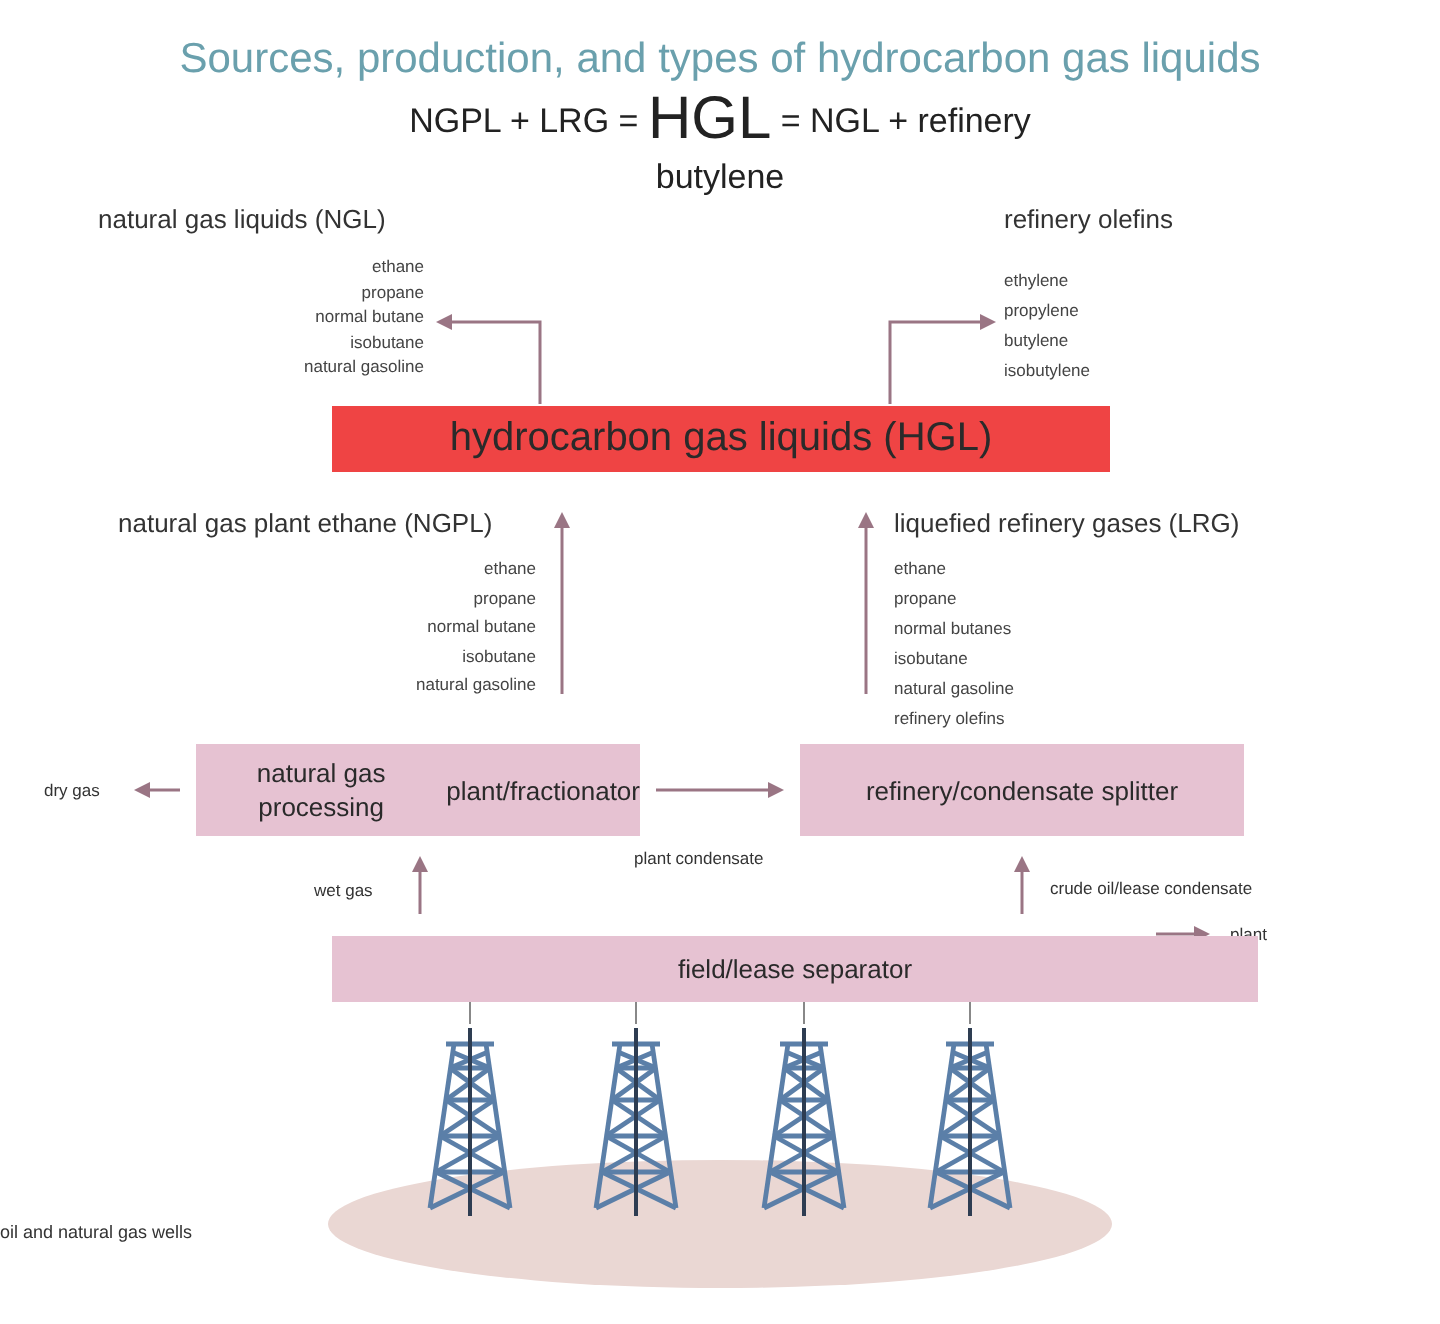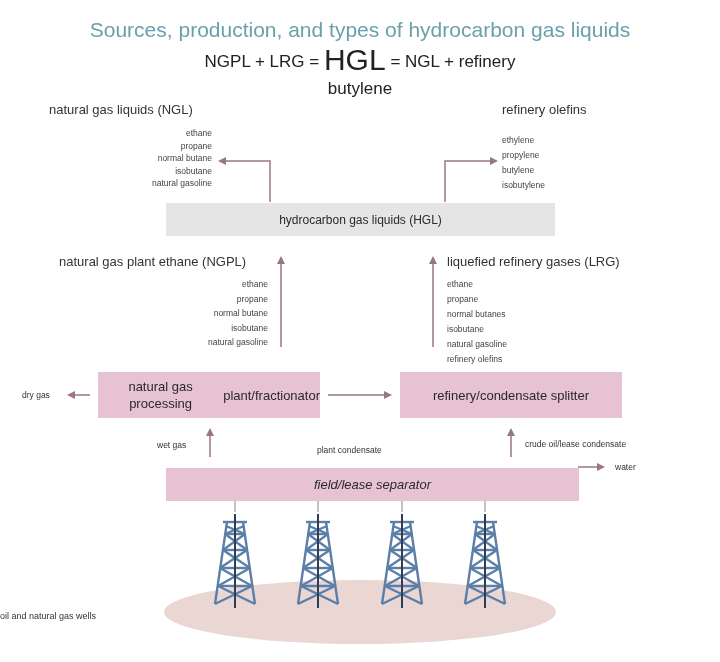--- a/index.html
+++ b/index.html
@@ -7,21 +7,21 @@
          font-family: "Liberation Sans", sans-serif; color: #333333; }
   .abs { position: absolute; }
   .title { left: 0; width: 720px; top: 18px; text-align: center; font-size: 21px; color: #6aa0ad; }
   .eq { left: 0; width: 720px; top: 46px; text-align: center; font-size: 17px; color: #222; line-height: 28px; }
   .eq .big { font-size: 30px; vertical-align: -3px; }
   .eq2 { left: 0; width: 720px; top: 79px; text-align: center; font-size: 17px; color: #222; }
   .heading { font-size: 13px; color: #333; white-space: nowrap; }
   .list { font-size: 8.5px; color: #444; line-height: 12.5px; white-space: nowrap; }
   .list.right { text-align: right; }
   .box { display: flex; align-items: center; justify-content: center; text-align: center; color: #2a2a2a; }
-  .box.blue { background: #e5e5e5; font-size: 12px; }
+  .box.blue { background: #ef4444; font-size: 20px; }
   .box.pink { background: #e6c2d2; font-size: 13px; line-height: 17px; }
   .small { font-size: 8.5px; color: #333; white-space: nowrap; }
   svg.overlay { position: absolute; left: 0; top: 0; }
 </style>
 </head>
 <body>
 
 <div class="abs title">Sources, production, and types of hydrocarbon gas liquids</div>
 <div class="abs eq">
   <span>NGPL + LRG =</span>
@@ -143,21 +143,21 @@
   <span>natural gas processing</span>
   <span>plant/fractionator</span>
 </div>
 
 <div class="abs box pink" style="left:400px; top:372px; width:222px; height:46px;">
   <span>refinery/condensate splitter</span>
 </div>
 
 <div class="abs small" style="left:22px; top:390px;">dry gas</div>
 <div class="abs small" style="left:157px; top:440px;">wet gas</div>
-<div class="abs small" style="left:317px; top:445px;">plant condensate</div>
+<div class="abs small" style="left:317px; top:424px;">plant condensate</div>
 <div class="abs small" style="left:525px; top:439px;">crude oil/lease condensate</div>
-<div class="abs small" style="left:615px; top:462px;">water</div>
+<div class="abs small" style="left:615px; top:462px;">plant</div>
 
-<div class="abs box pink" style="left:166px; top:468px; width:413px; height:33px;font-style:italic;">
+<div class="abs box pink" style="left:166px; top:468px; width:463px; height:33px;">
   <span>field/lease separator</span>
 </div>
 
 <div class="abs small" style="left:0; width:720px; top:611px; font-size:9px;">oil and natural gas wells</div>
 
 </body></html>

